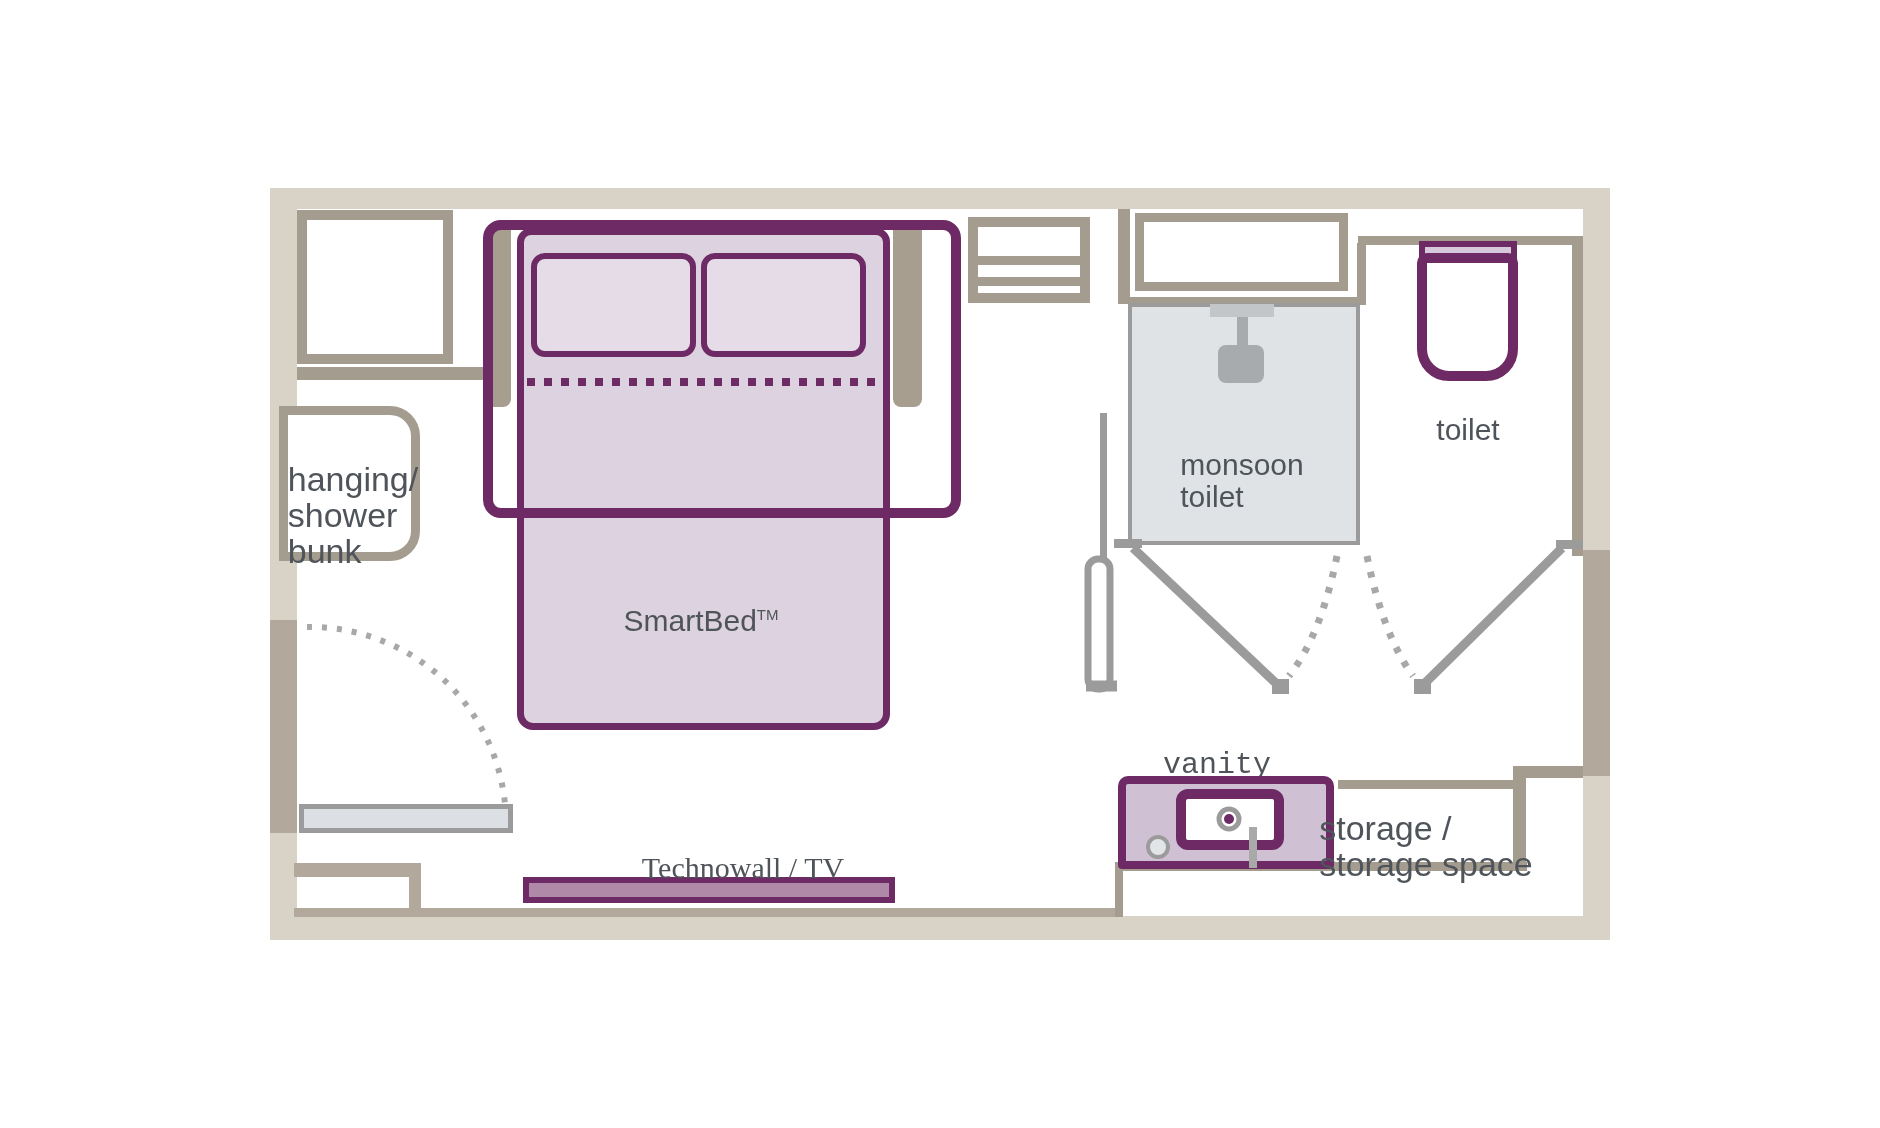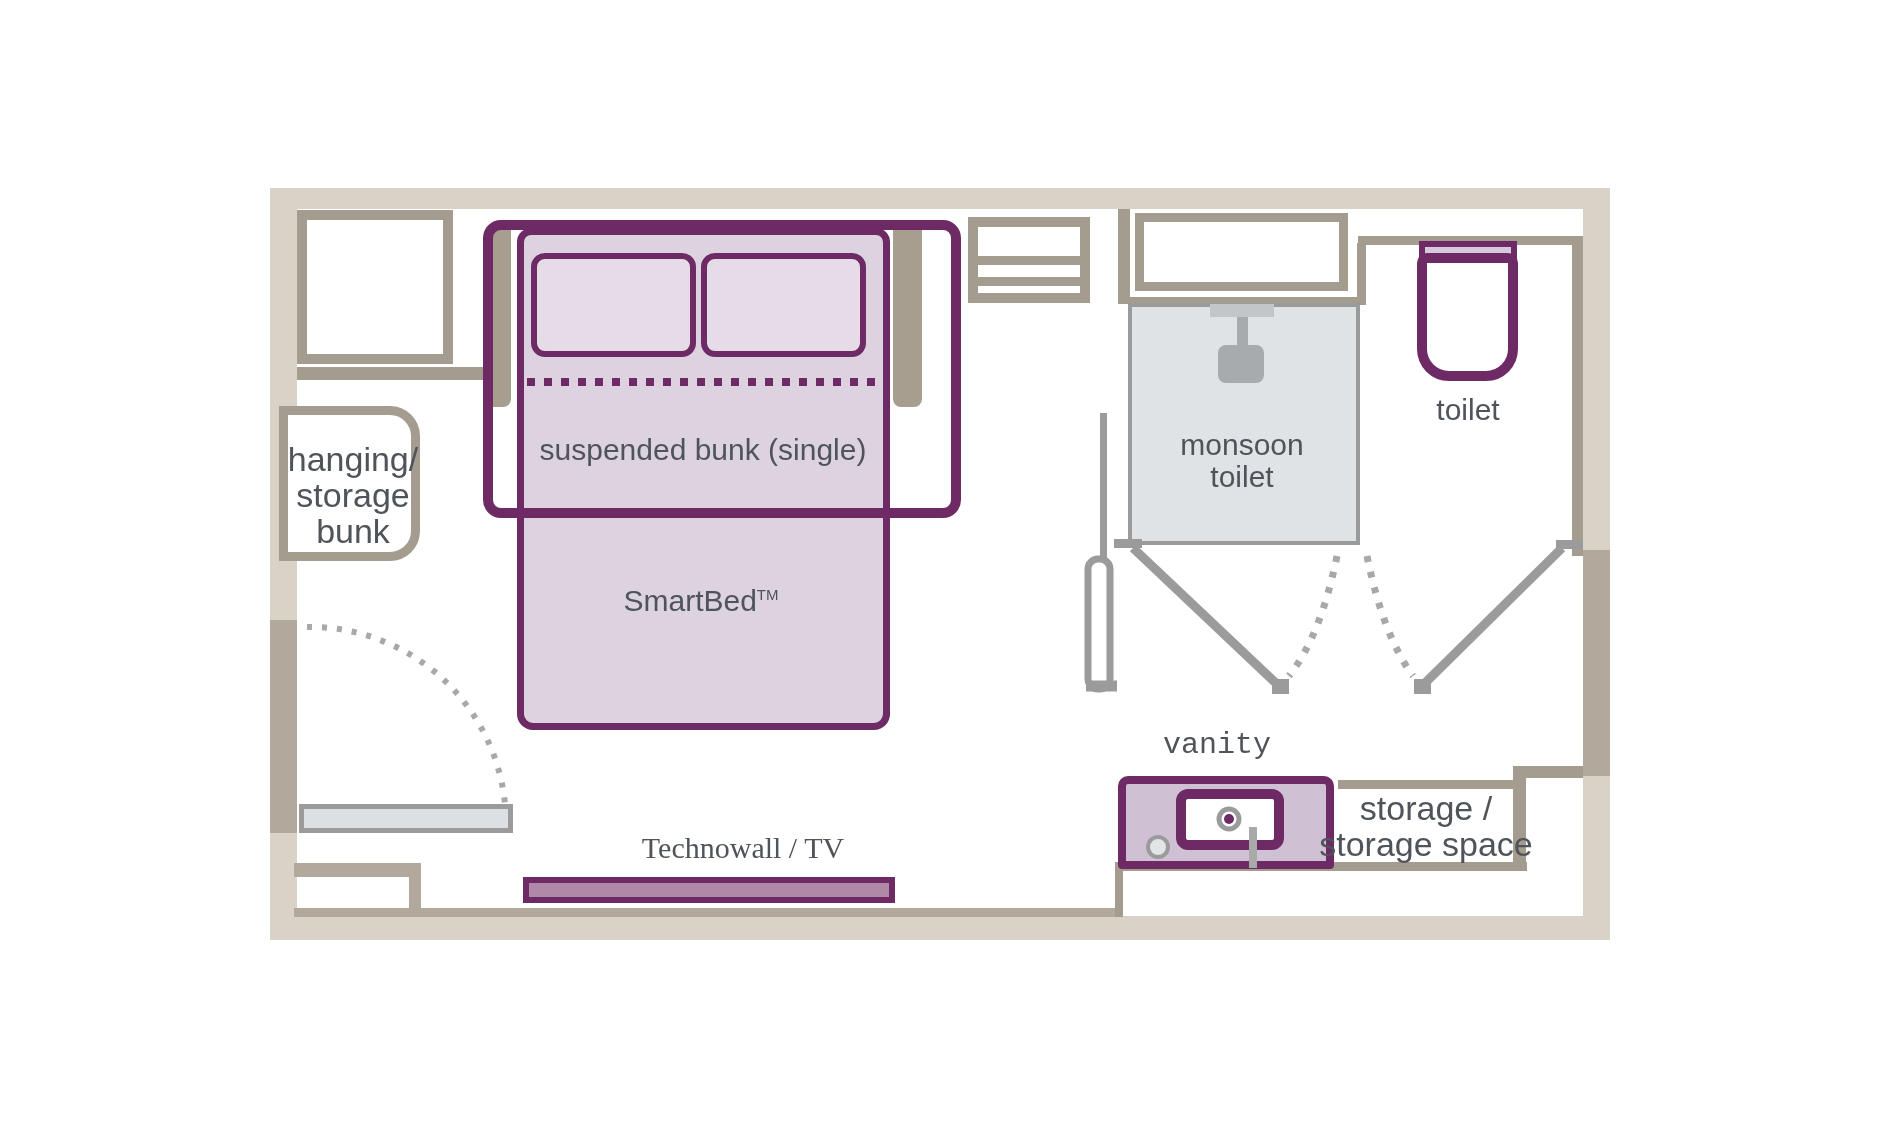--- a/index.html
+++ b/index.html
@@ -4,22 +4,22 @@
 <style>
   html,body{margin:0;padding:0;background:#ffffff;}
   #canvas{position:relative;width:1880px;height:1128px;background:#ffffff;overflow:hidden;
           font-family:"Liberation Sans", sans-serif;}
   .abs{position:absolute;box-sizing:border-box;}
   .wall{background:#d9d2c6;}
   .accent{background:#b2a89b;}
   .tan{background:#a59c90;}
   .greyfill{background:#9b9b9b;}
   .tanbox{background:#ffffff;border:10px solid #a59c90;}
-  .lbl{position:absolute;transform:translate(-50%,-50%);text-align:center;
-       color:#4f545a;font-size:30px;line-height:1.06;white-space:nowrap;}
+  .lbl{position:absolute;transform:translate(-50%,-50%);
+       color:#4f545a;font-size:30px;line-height:1.06;white-space:nowrap;margin-top:20px;}
   .lbl.small{font-size:34px;}
   .lbl span{display:block;}
   sup{font-size:0.5em;}
   svg{position:absolute;left:0;top:0;}
 </style>
 </head>
 <body>
 
 <div id="canvas">
 
@@ -30,34 +30,31 @@
   <div class="abs accent" style="left:270px;top:620px;width:27px;height:213px;"></div>
   <div class="abs accent" style="left:1583px;top:550px;width:27px;height:226px;"></div>
   <div class="abs accent" style="left:294px;top:908px;width:824px;height:9px;"></div>
 
   <div class="abs tanbox" style="left:297px;top:210px;width:156px;height:154px;"></div>
   <div class="abs tan" style="left:297px;top:367px;width:186px;height:13px;"></div>
 
   <div class="abs" style="left:279px;top:406px;width:141px;height:155px;background:#fff;border:9px solid #a59c90;border-radius:0 30px 30px 0;"></div>
   <div class="lbl small" style="left:353px;top:495px;">
     <span>hanging/</span>
-    <span>storage</span>
+    <span>shower</span>
     <span>bunk</span>
   </div>
 
   <div class="abs" style="left:517px;top:228px;width:373px;height:502px;background:#ddd2e0;border:7px solid #6d2a64;border-radius:14px 14px 16px 16px;"></div>
   <div class="abs" style="left:531px;top:253px;width:165px;height:104px;background:#e5dce8;border:6px solid #6d2a64;border-radius:14px;"></div>
   <div class="abs" style="left:701px;top:253px;width:165px;height:104px;background:#e5dce8;border:6px solid #6d2a64;border-radius:14px;"></div>
   <div class="abs" style="left:527px;top:378px;width:353px;height:8px;background:repeating-linear-gradient(90deg,#6d2a64 0 8px,transparent 8px 17px);"></div>
   <div class="abs" style="left:486px;top:230px;width:25px;height:177px;background:#a89e90;border-radius:0 0 8px 8px;"></div>
   <div class="abs" style="left:893px;top:230px;width:29px;height:177px;background:#a89e90;border-radius:0 0 8px 8px;"></div>
   <div class="abs" style="left:483px;top:220px;width:478px;height:298px;border:10px solid #6d2a64;border-radius:18px;"></div>
-  <div class="lbl" style="left:703px;top:450px;">
-      <span>suspended bunk (single)</span>
-    </div>
   <div class="lbl" style="left:701px;top:601px;">
     <span style="display:inline;">SmartBed</span><sup>TM</sup>
   </div>
 
   <div class="abs tanbox" style="left:968px;top:217px;width:122px;height:86px;"></div>
   <div class="abs tan" style="left:978px;top:256px;width:102px;height:9px;"></div>
   <div class="abs tan" style="left:978px;top:277px;width:102px;height:9px;"></div>
 
   <div class="abs tan" style="left:1118px;top:209px;width:12px;height:95px;"></div>
   <div class="abs" style="left:1135px;top:213px;width:213px;height:78px;background:#fff;border:9px solid #a59c90;"></div>

